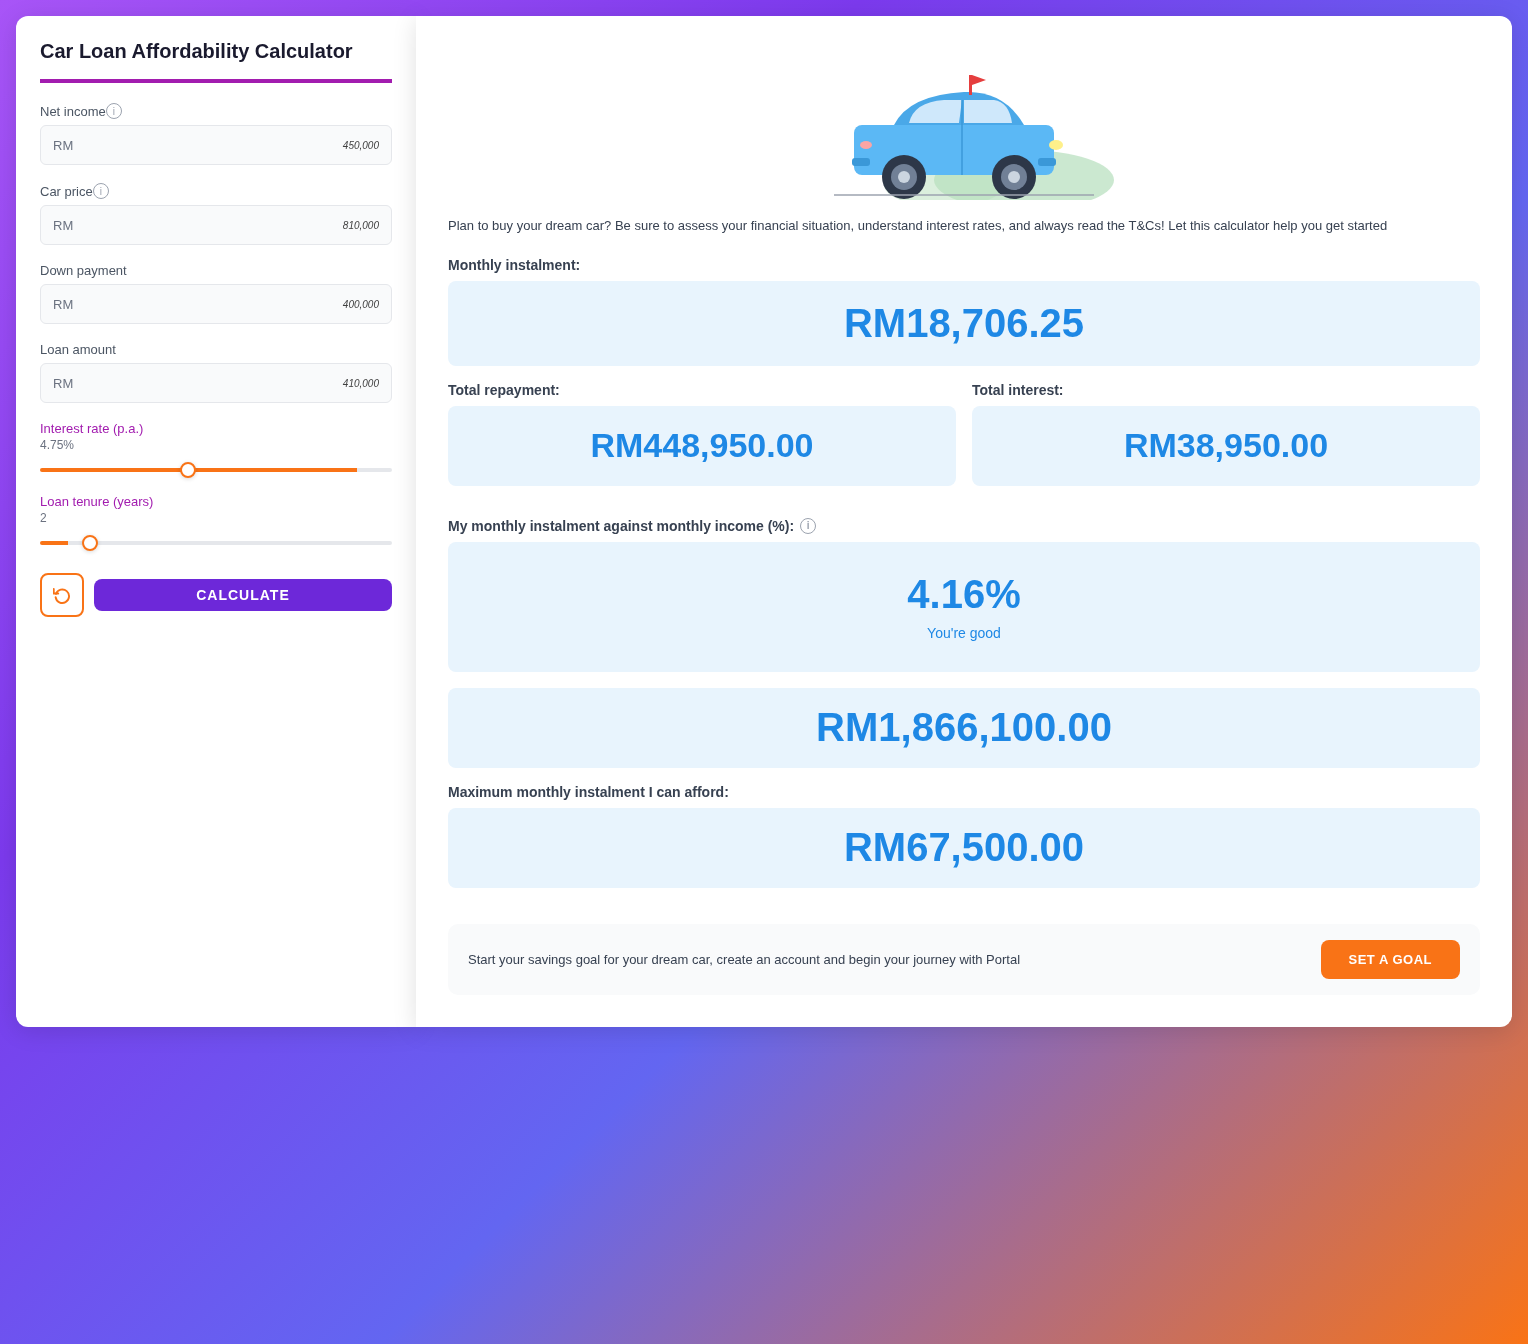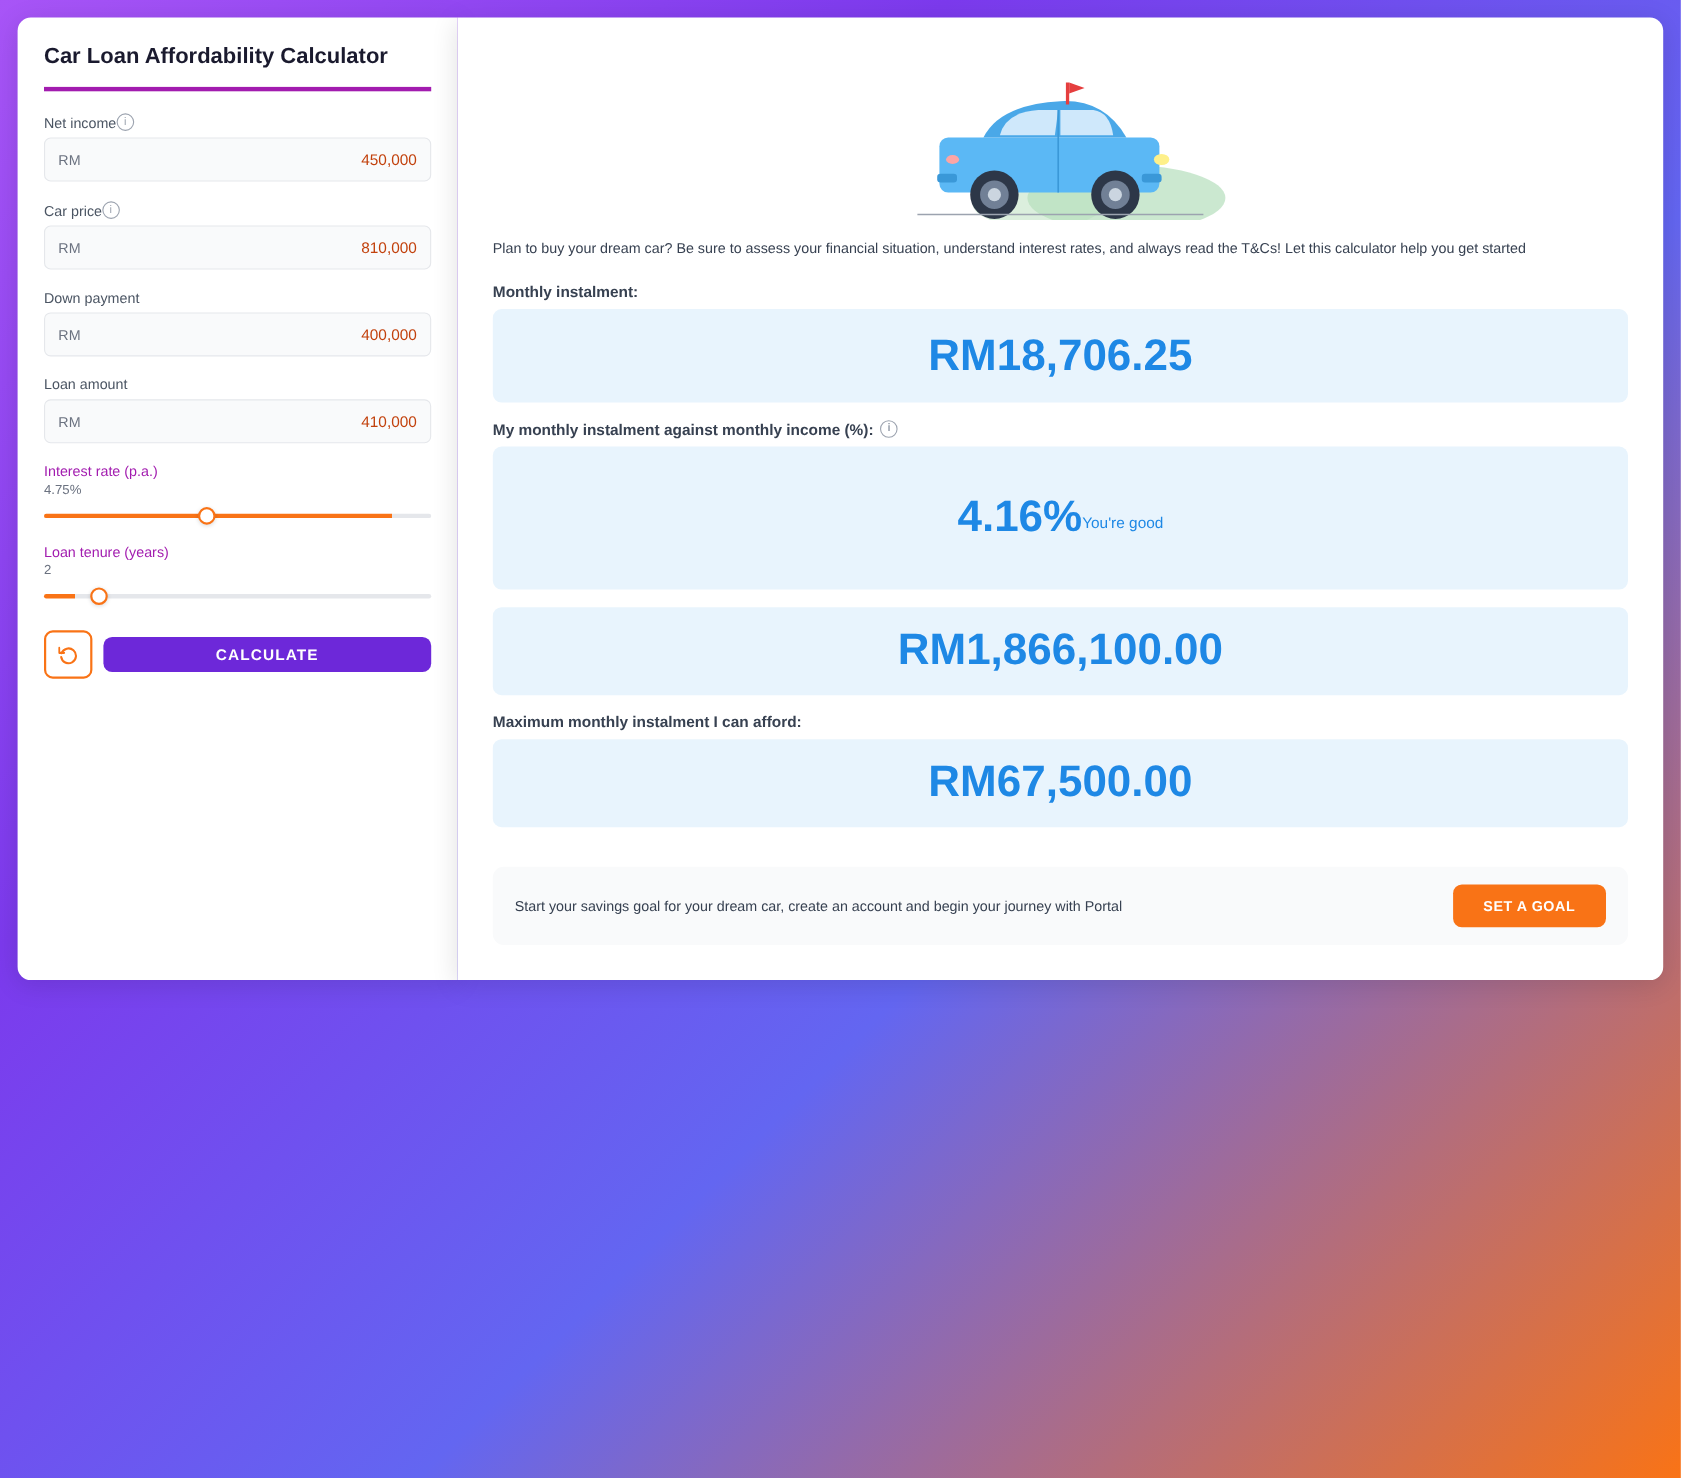--- a/index.html
+++ b/index.html
@@ -70,24 +70,25 @@
     .input-prefix {
       font-size: 13px;
       color: #6b7280;
       margin-right: 8px;
       font-weight: 500;
     }
     .input-field {
       flex: 1;
       border: none;
       background: transparent;
-      font-size: 14px;
-      color: #c2410c;
+      font-size: 10px;
+      color: #404040;
       text-align: right;
       outline: none;
+      font-style: italic;
     }
     .slider-section {
       margin-bottom: 18px;
     }
     .slider-label {
       font-size: 13px;
       color: #a21caf;
       margin-bottom: 2px;
     }
     .slider-value {
@@ -206,21 +207,21 @@
     }
     .result-value.large { font-size: 40px; }
     .result-value.medium { font-size: 34px; }
     .two-col {
       display: grid;
       grid-template-columns: 1fr 1fr;
       gap: 16px;
       margin-bottom: 16px;
     }
     .result-box.tall {
-      flex-direction: row;
+      flex-direction: column;
       padding: 24px 20px;
       min-height: 130px;
       text-align: center;
     }
     .good-label {
       font-size: 14px;
       color: #1e88e5;
       margin-top: 8px;
     }
     .set-goal-section {
@@ -371,20 +372,34 @@
 
     <p class="promo-text">Plan to buy your dream car? Be sure to assess your financial situation, understand interest rates, and always read the T&amp;Cs! Let this calculator help you get started</p>
 
     <div class="result-section">
       <div class="result-label">Monthly instalment:</div>
       <div class="result-box">
         <span class="result-value large">RM18,706.25</span>
       </div>
     </div>
 
+    <div class="two-col">
+      <div class="result-section">
+        <div class="result-label">Total repayment:</div>
+        <div class="result-box small">
+          <span class="result-value medium">RM448,950.00</span>
+        </div>
+      </div>
+      <div class="result-section">
+        <div class="result-label">Total interest:</div>
+        <div class="result-box small">
+          <span class="result-value medium">RM38,950.00</span>
+        </div>
+      </div>
+    </div>
 
     <div class="result-section">
       <div class="result-label">
         <span>My monthly instalment against monthly income (%):</span>
         <span class="info-icon">i</span>
       </div>
       <div class="result-box tall">
         <span class="result-value large">4.16%</span>
         <span class="good-label">You're good</span>
       </div>

